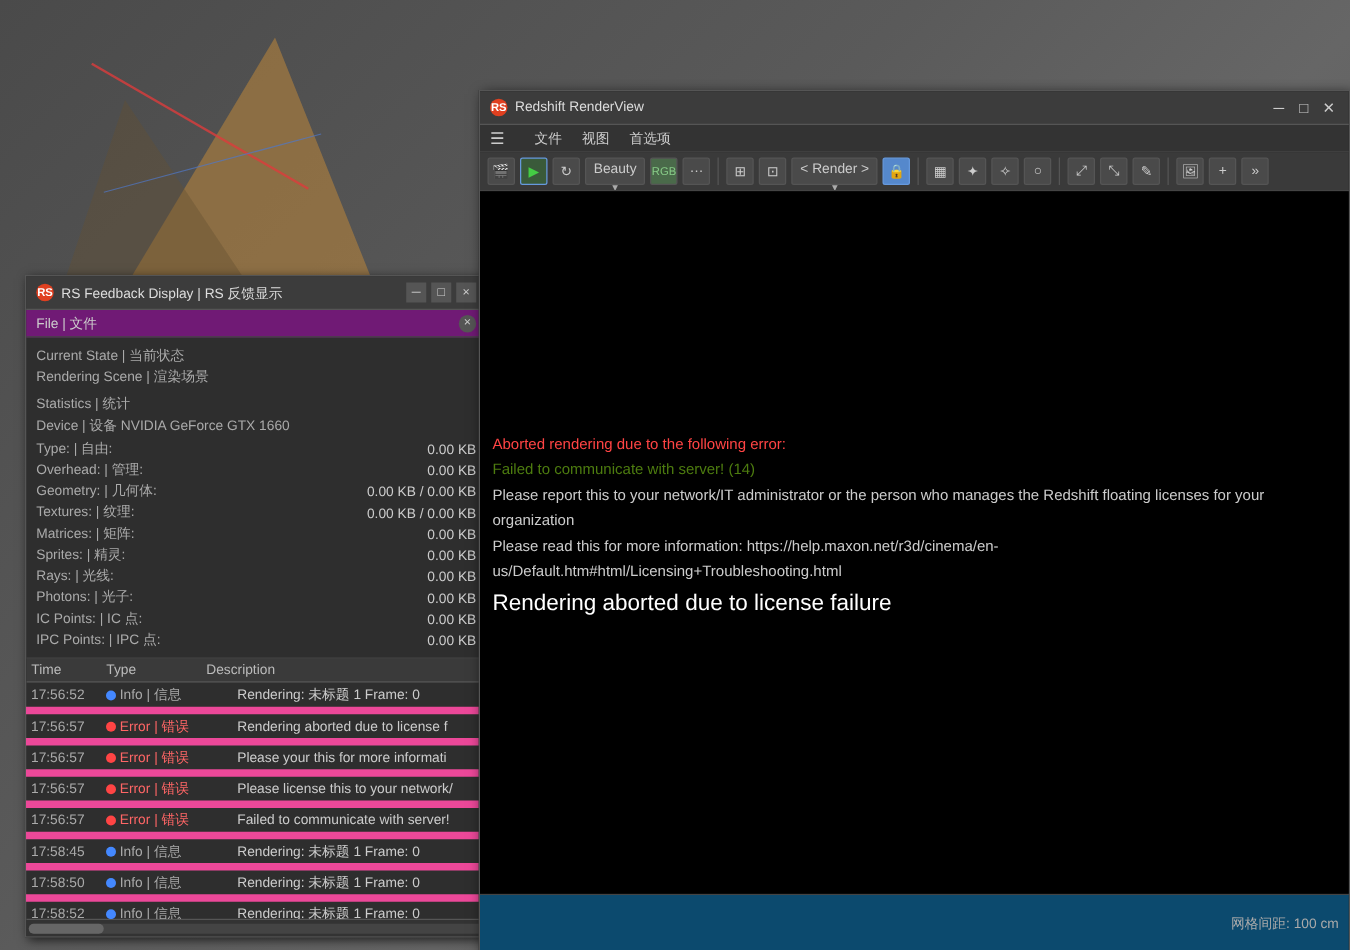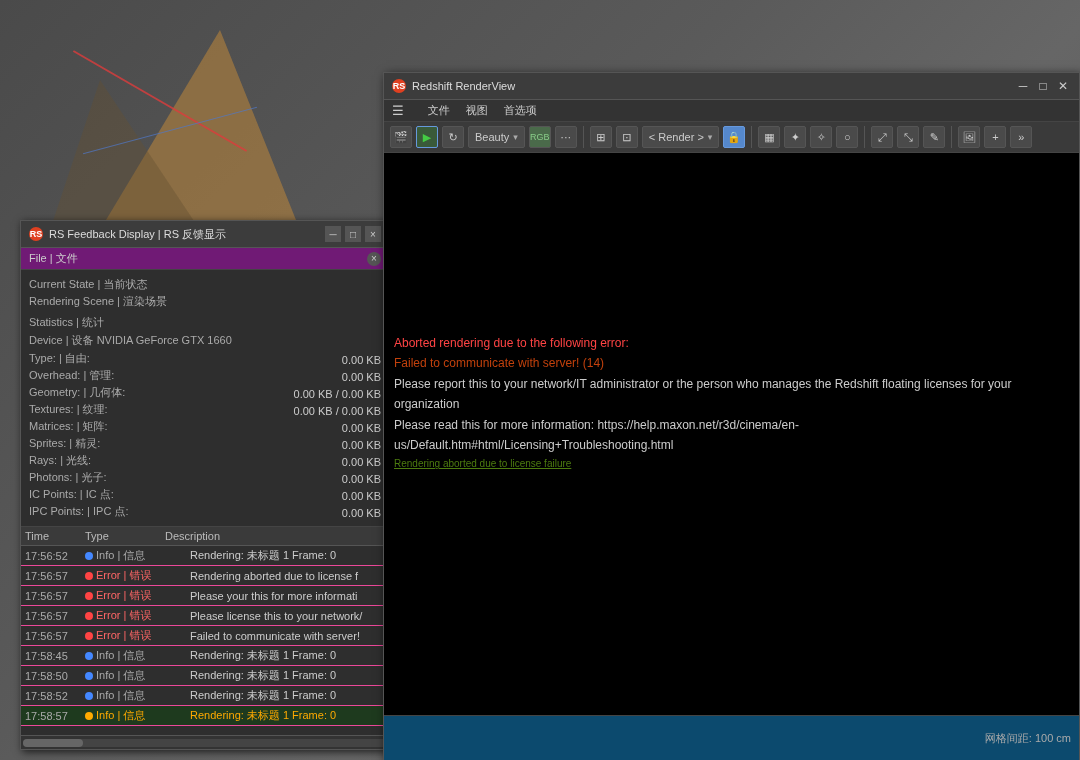--- a/index.html
+++ b/index.html
@@ -175,21 +175,21 @@
     .log-col-desc { flex: 1; color: #bbb; font-size: 11px; }
 
     .log-table-body {
       flex: 1;
       overflow-y: auto;
     }
     .log-row {
       display: flex;
       align-items: center;
       padding: 2px 4px;
-      border-bottom: 1px solid #ec4899;
+      border-bottom: 6px solid #ec4899;
       font-size: 11px;
     }
     .log-row:last-child {
       background: #1a2a1a;
     }
     .log-row.error { }
     .log-row.info { }
     .log-row.highlighted { background: #1e3a1e; color: #ffaa00; }
 
     .log-time { width: 60px; color: #aaa; }
@@ -299,37 +299,37 @@
       display: flex; align-items: center; justify-content: center;
       border-radius: 2px;
     }
     .rv-tool-btn.active { background: #5588cc; border-color: #6699dd; }
     .rv-tool-btn.play { background: #3a5a3a; color: #44cc44; }
 
     .rv-dropdown {
       display: flex; align-items: center;
       background: #4a4a4a; border: 1px solid #555;
       padding: 2px 6px; height: 22px;
-      border-radius: 2px; cursor: pointer; gap: 4px;
+      border-radius: 2px; cursor: pointer; gap: 4px; flex-direction: column;
     }
     .rv-dropdown span { color: #ccc; font-size: 11px; }
     .rv-dropdown .chevron { font-size: 9px; color: #aaa; }
 
     .rv-separator { width: 1px; height: 22px; background: #555; margin: 0 2px; }
 
     .renderview-main {
       flex: 1;
       background: #000;
       position: relative;
       overflow: hidden;
     }
 
     .error-text-overlay {
       position: absolute;
-      top: 180px; left: 0;
+      top: 192px; left: 0;
       padding: 0 10px;
       font-size: 12px;
       line-height: 1.8;
     }
 
     .renderview-statusbar {
       background: #0c4a6e;
       padding: 15px 8px;
       border-top: 1px solid #444;
       display: flex;
@@ -561,23 +561,23 @@
     <button class="rv-tool-btn">✎</button>
     <div class="rv-separator"></div>
     <button class="rv-tool-btn">🖼</button>
     <button class="rv-tool-btn">+</button>
     <button class="rv-tool-btn">»</button>
   </div>
 
   <div class="renderview-main">
     <div class="error-text-overlay" id="error-overlay">
         <div style="color: rgb(255, 68, 68); font-size: 12px; line-height: 1.7;">Aborted rendering due to the following error:</div>
-        <div style="color: #c2410c; font-size: 12px; line-height: 1.7;">Failed to communicate with server! (14)</div>
+        <div style="color: #4d7c0f; font-size: 12px; line-height: 1.7;">Failed to communicate with server! (14)</div>
         <div style="color: rgb(204, 204, 204); font-size: 12px; line-height: 1.7;">Please report this to your network/IT administrator or the person who manages the Redshift floating licenses for your organization</div>
         <div style="color: rgb(204, 204, 204); font-size: 12px; line-height: 1.7;">Please read this for more information: https://help.maxon.net/r3d/cinema/en-us/Default.htm#html/Licensing+Troubleshooting.html</div>
-        <div style="color: #4d7c0f; font-size: 10px; line-height: 1.7; text-decoration: underline;">Rendering aborted due to license failure</div>
+        <div style="color: #ffffff; font-size: 18px; line-height: 1.7;">Rendering aborted due to license failure</div>
       </div>
   </div>
 
   <div class="renderview-statusbar">
     <span class="rv-status-text">网格间距: 100 cm</span>
   </div>
 </div>
 
 </body></html>

